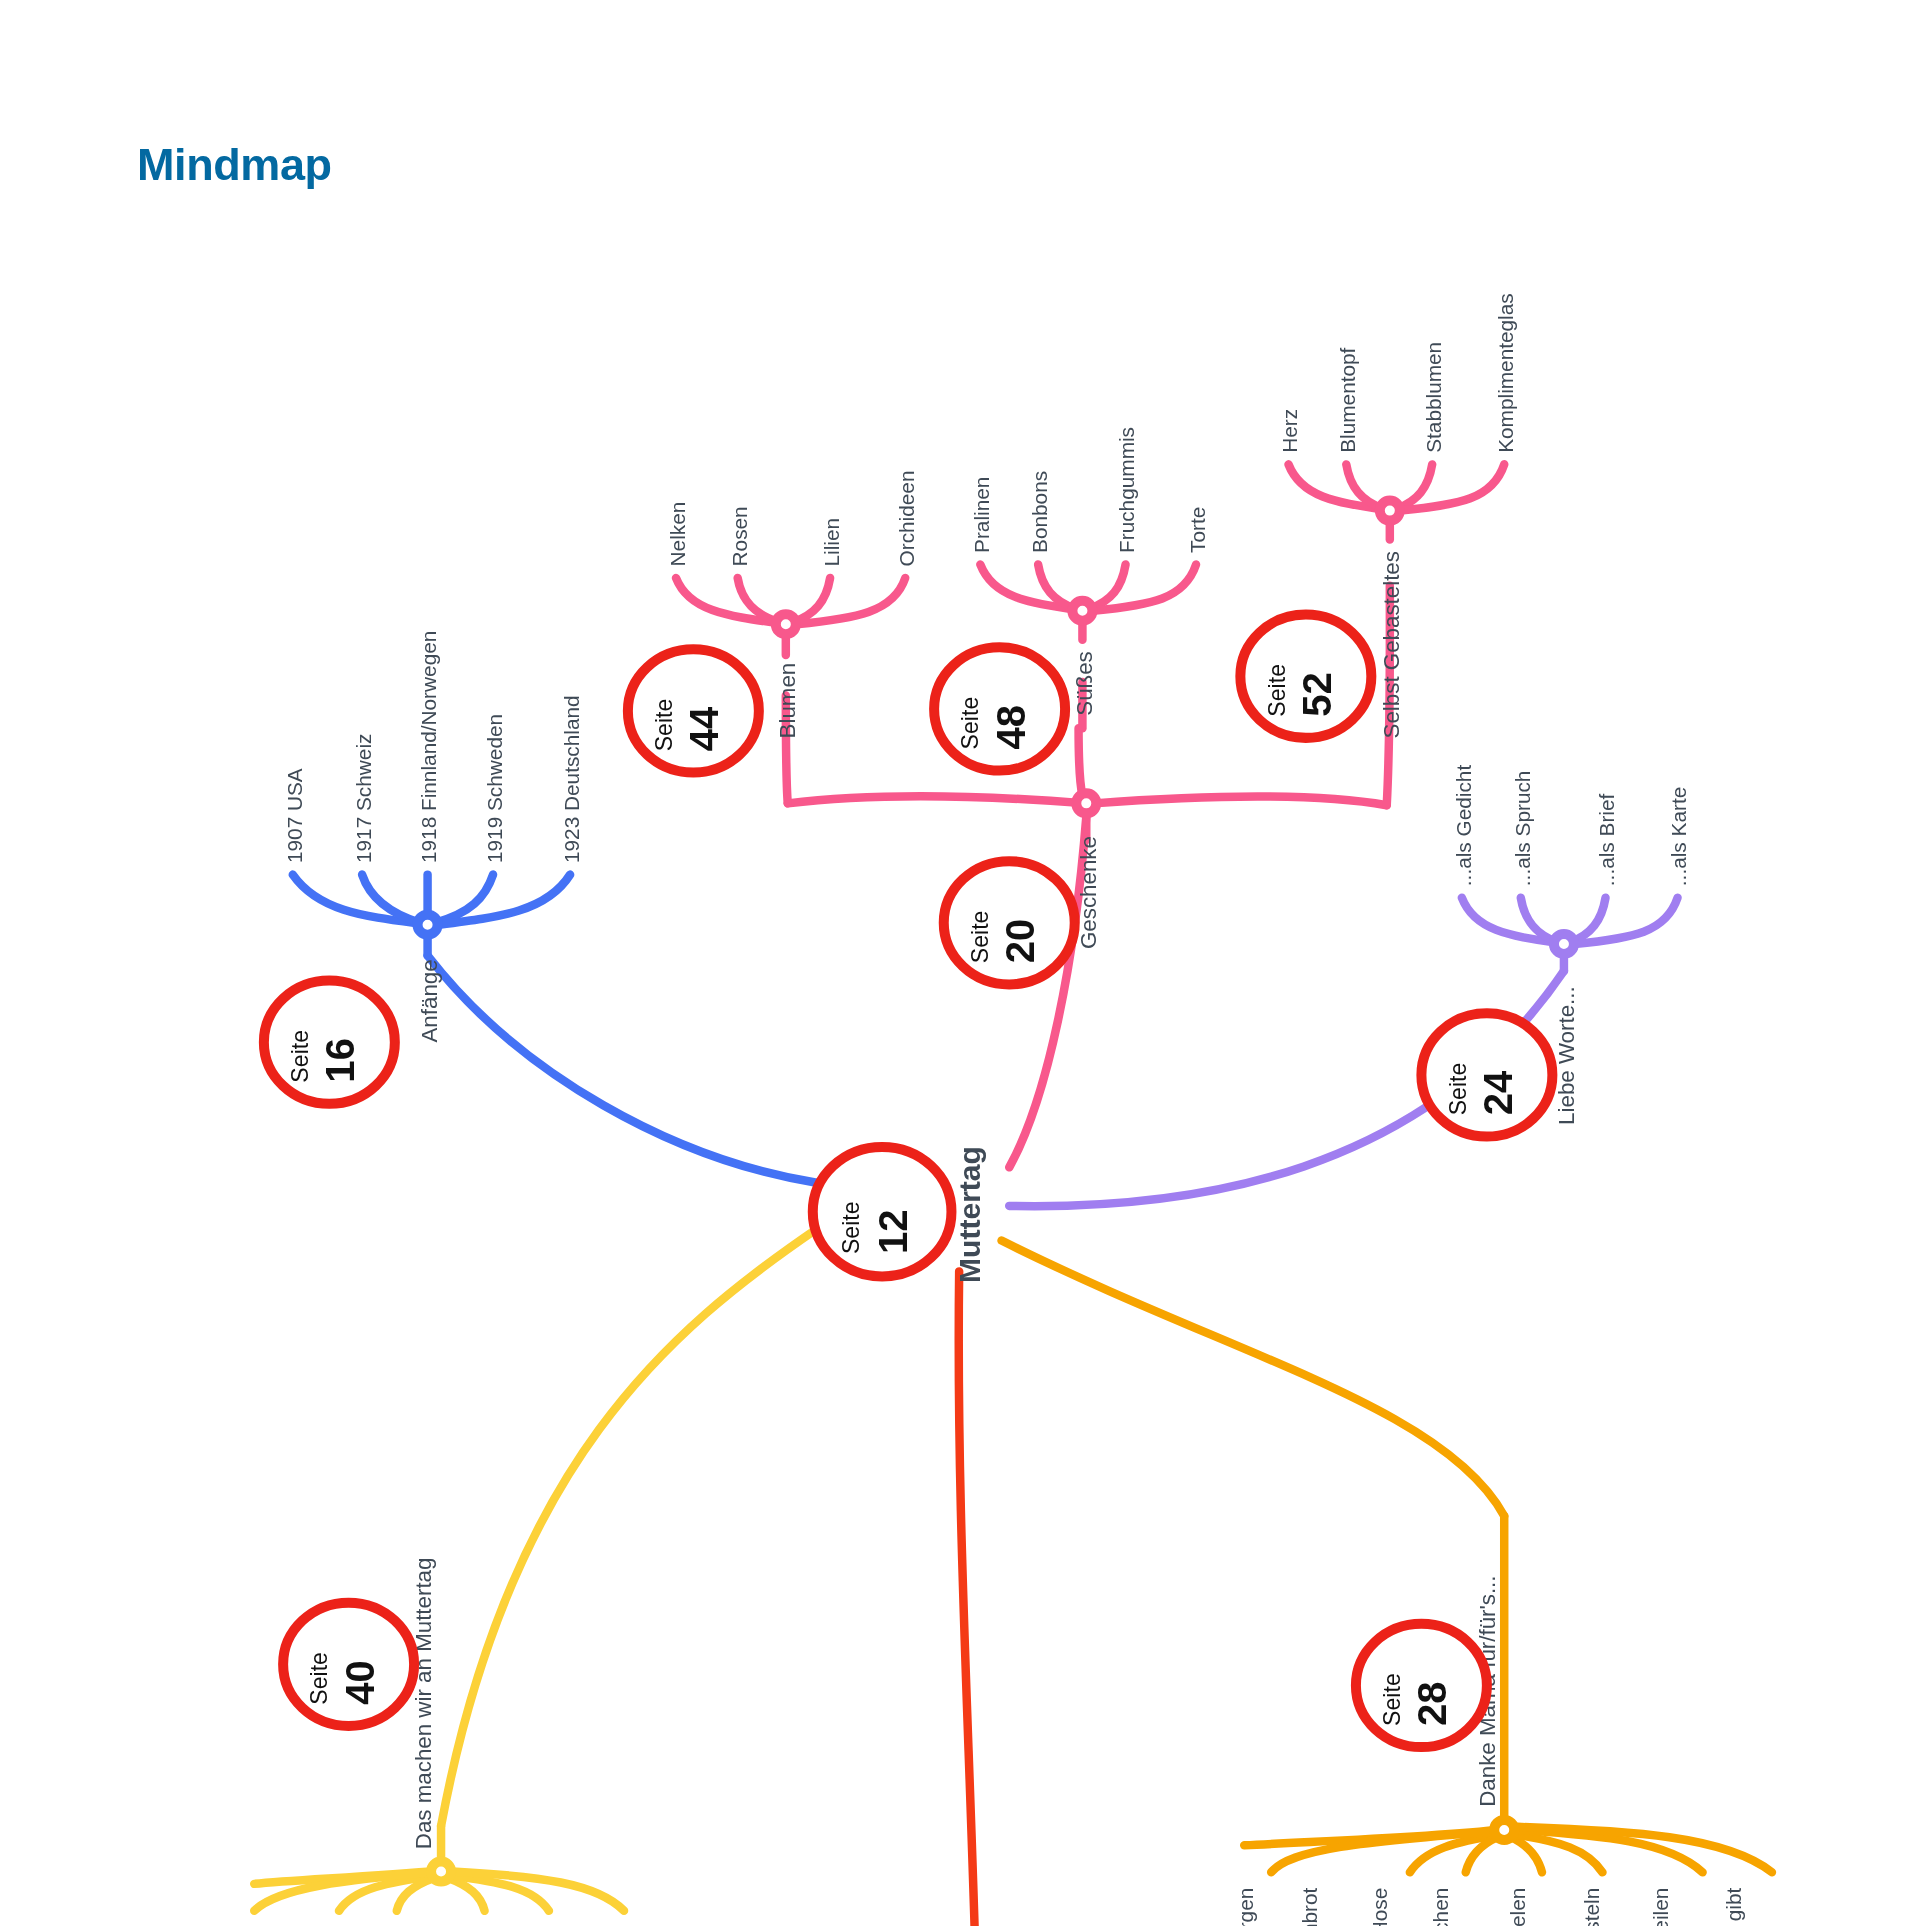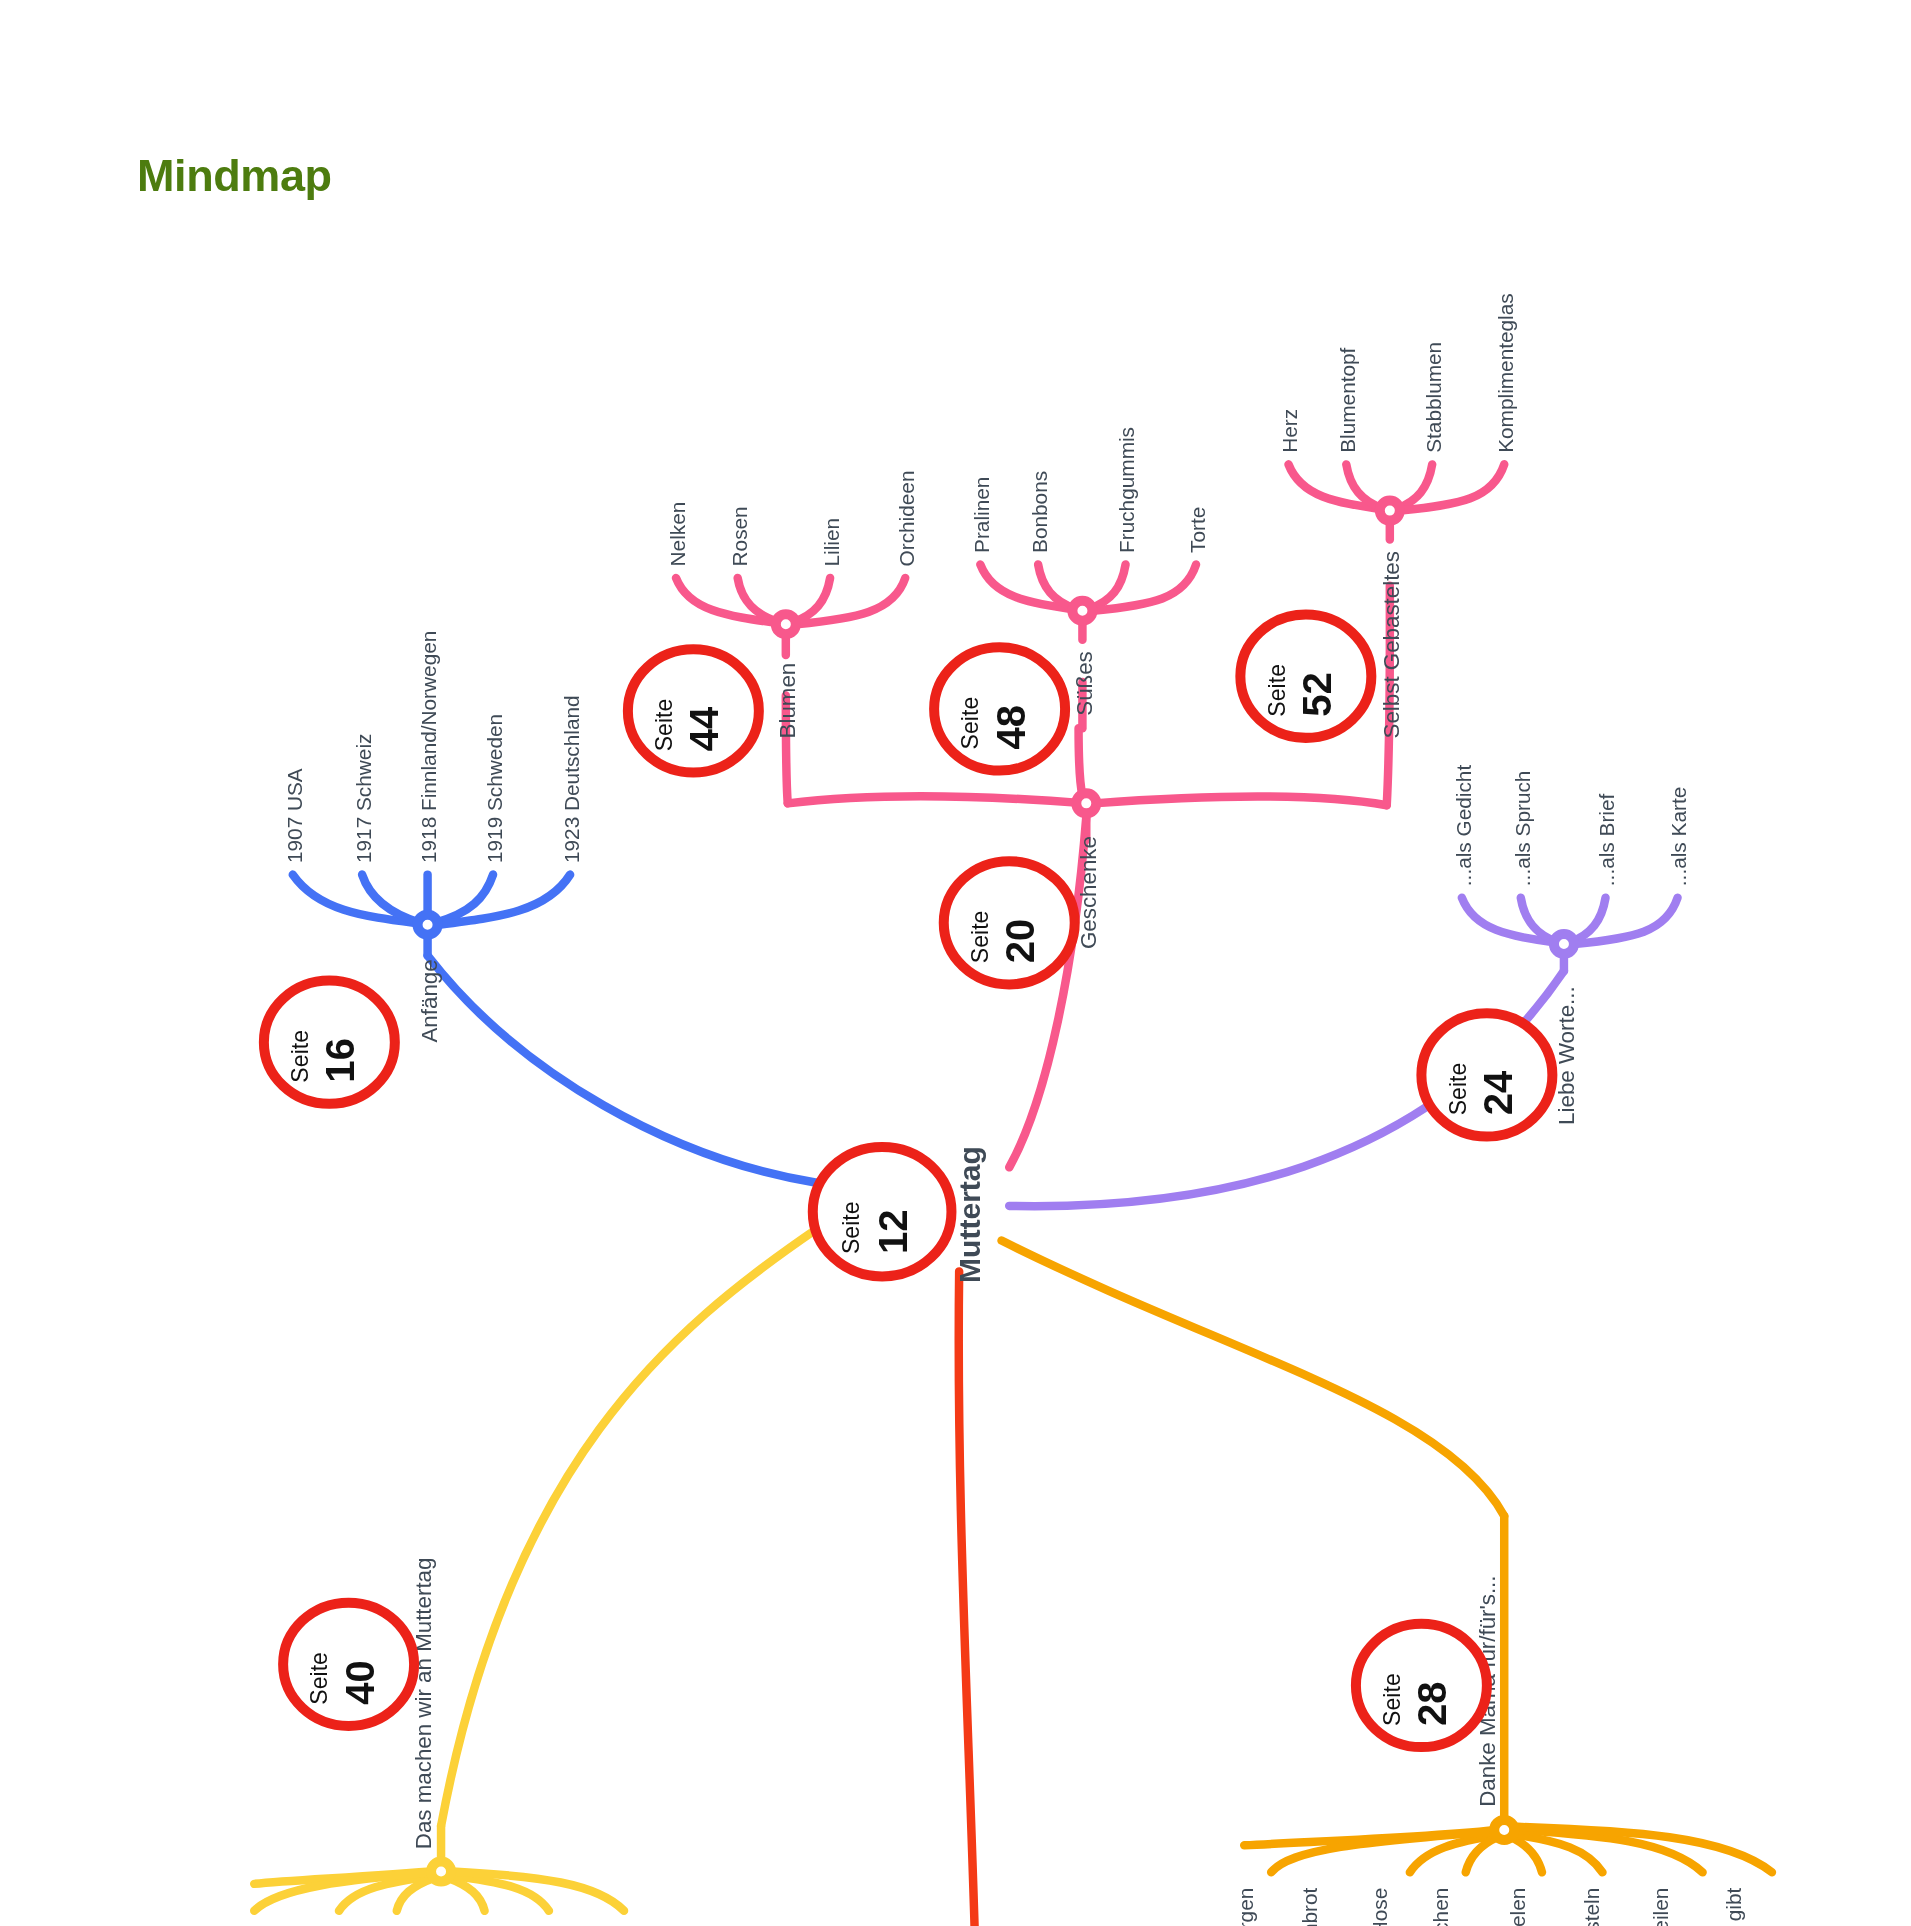--- a/index.html
+++ b/index.html
@@ -16,24 +16,24 @@
   }
   #page {
     position: relative;
     width: 1911px;
     height: 2703px;
     background: #ffffff;
   }
   #page-title {
     position: absolute;
     left: 137px;
-    top: 150px;
+    top: 139px;
     font-size: 45px;
     font-weight: bold;
-    color: #4d7c0f;
+    color: #0369a1;
     letter-spacing: -0.4px;
     white-space: nowrap;
   }
   #mindmap-svg {
     position: absolute;
     left: 0;
     top: 0;
     width: 1911px;
     height: 2703px;
   }

